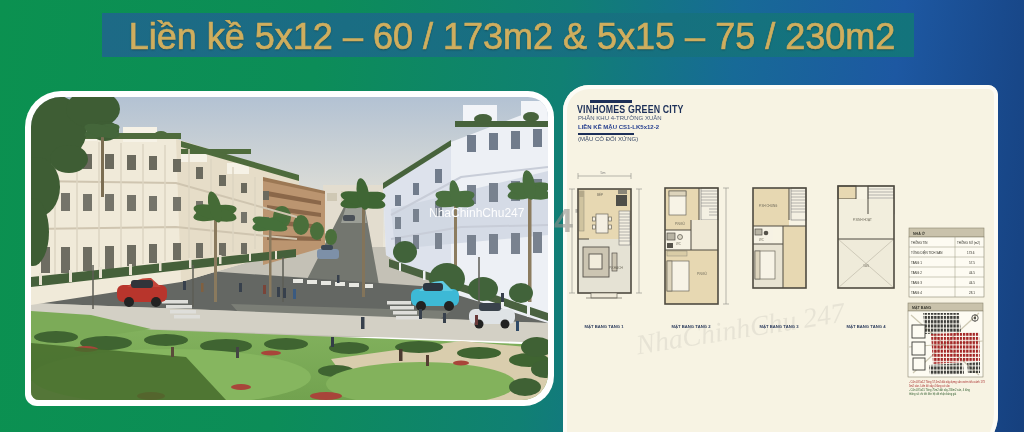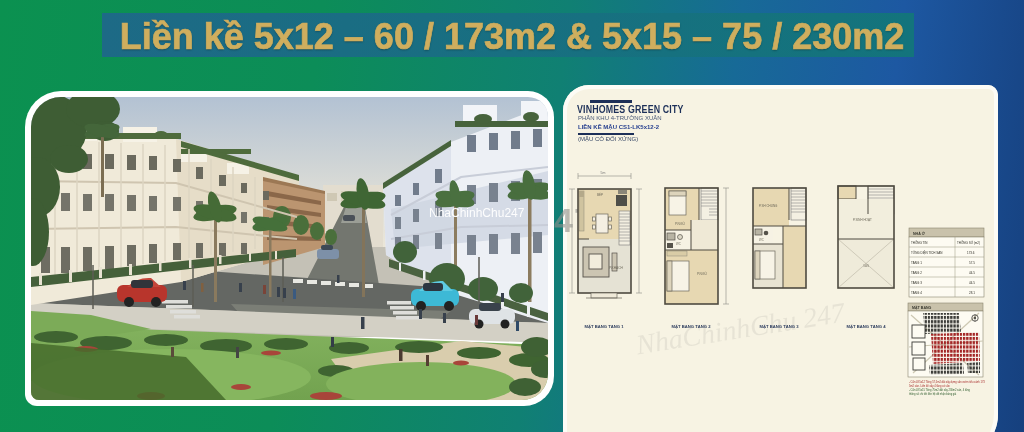--- a/index.html
+++ b/index.html
@@ -3,21 +3,21 @@
 <style>
 html,body{margin:0;padding:0}
 body{width:1024px;height:432px;overflow:hidden;position:relative;font-family:"Liberation Sans",sans-serif;
 background:linear-gradient(97deg,#0b9150 0%,#0c8d58 30%,#108073 53%,#176a97 69%,#1d58a2 84%,#16407e 100%);}
 .abs{position:absolute}
 </style></head>
 <body>
 
 <div class="abs" style="left:102px;top:13px;width:812px;height:44px;background:linear-gradient(90deg,#1d6a86,#13747c);"></div>
 
-<div class="abs" style="left:0;top:16px;width:1024px;text-align:center;font-size:36px;font-weight:bold;color:#cfae5e;letter-spacing:0px;text-shadow:0 1px 2px rgba(0,0,0,0.35);-webkit-text-stroke:0.7px #cfae5e;">Liền kề 5x12 – 60 / 173m2 &amp; 5x15 – 75 / 230m2</div>
+<div class="abs" style="left:0;top:16px;width:1024px;text-align:center;font-size:36px;font-weight:normal;color:#cfae5e;letter-spacing:0px;text-shadow:0 1px 2px rgba(0,0,0,0.35);-webkit-text-stroke:0.7px #cfae5e;">Liền kề 5x12 – 60 / 173m2 &amp; 5x15 – 75 / 230m2</div>
 
 <div class="abs" style="left:25px;top:91px;width:529px;height:315px;background:#ffffff;border-radius:36px 26px 30px 12px;">
 
 <svg class="abs" style="left:6px;top:6px;border-radius:30px 20px 26px 8px" width="517" height="303" viewBox="0 0 517 303">
   <defs>
     <linearGradient id="sky" x1="0" y1="0" x2="0" y2="1">
       <stop offset="0" stop-color="#b3c2d3"></stop>
       <stop offset="0.55" stop-color="#d8dad6"></stop>
       <stop offset="1" stop-color="#eee8d8"></stop>
     </linearGradient>

